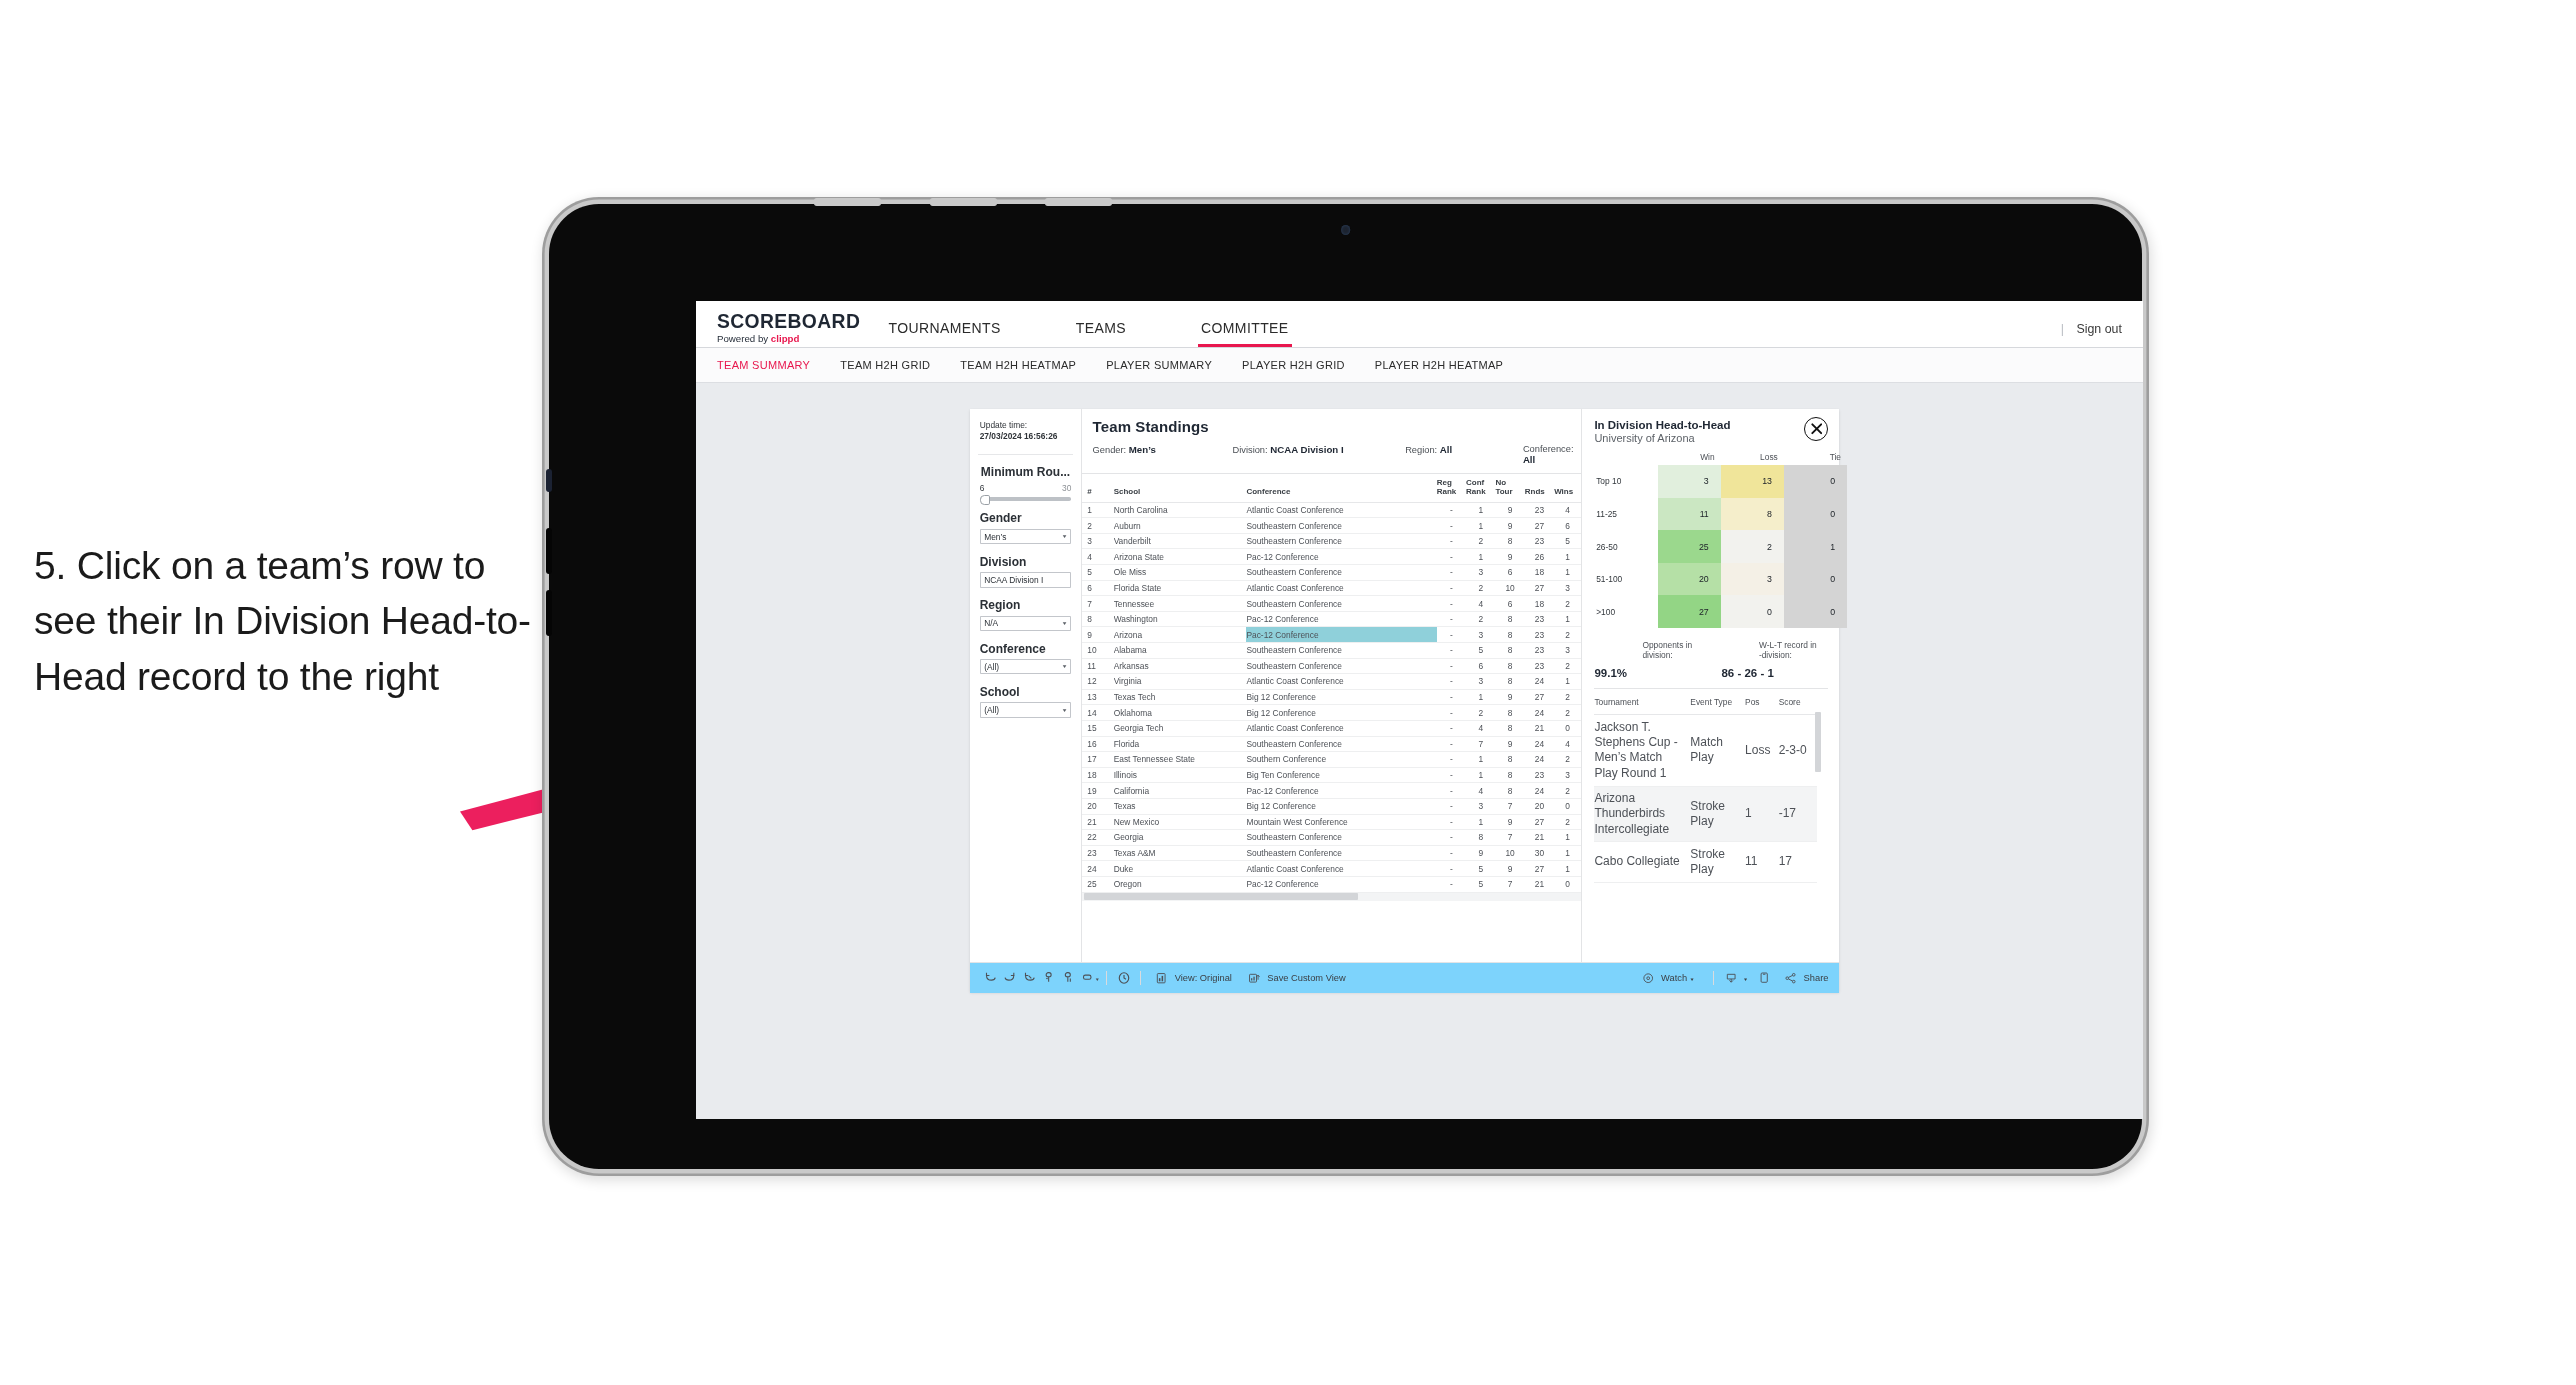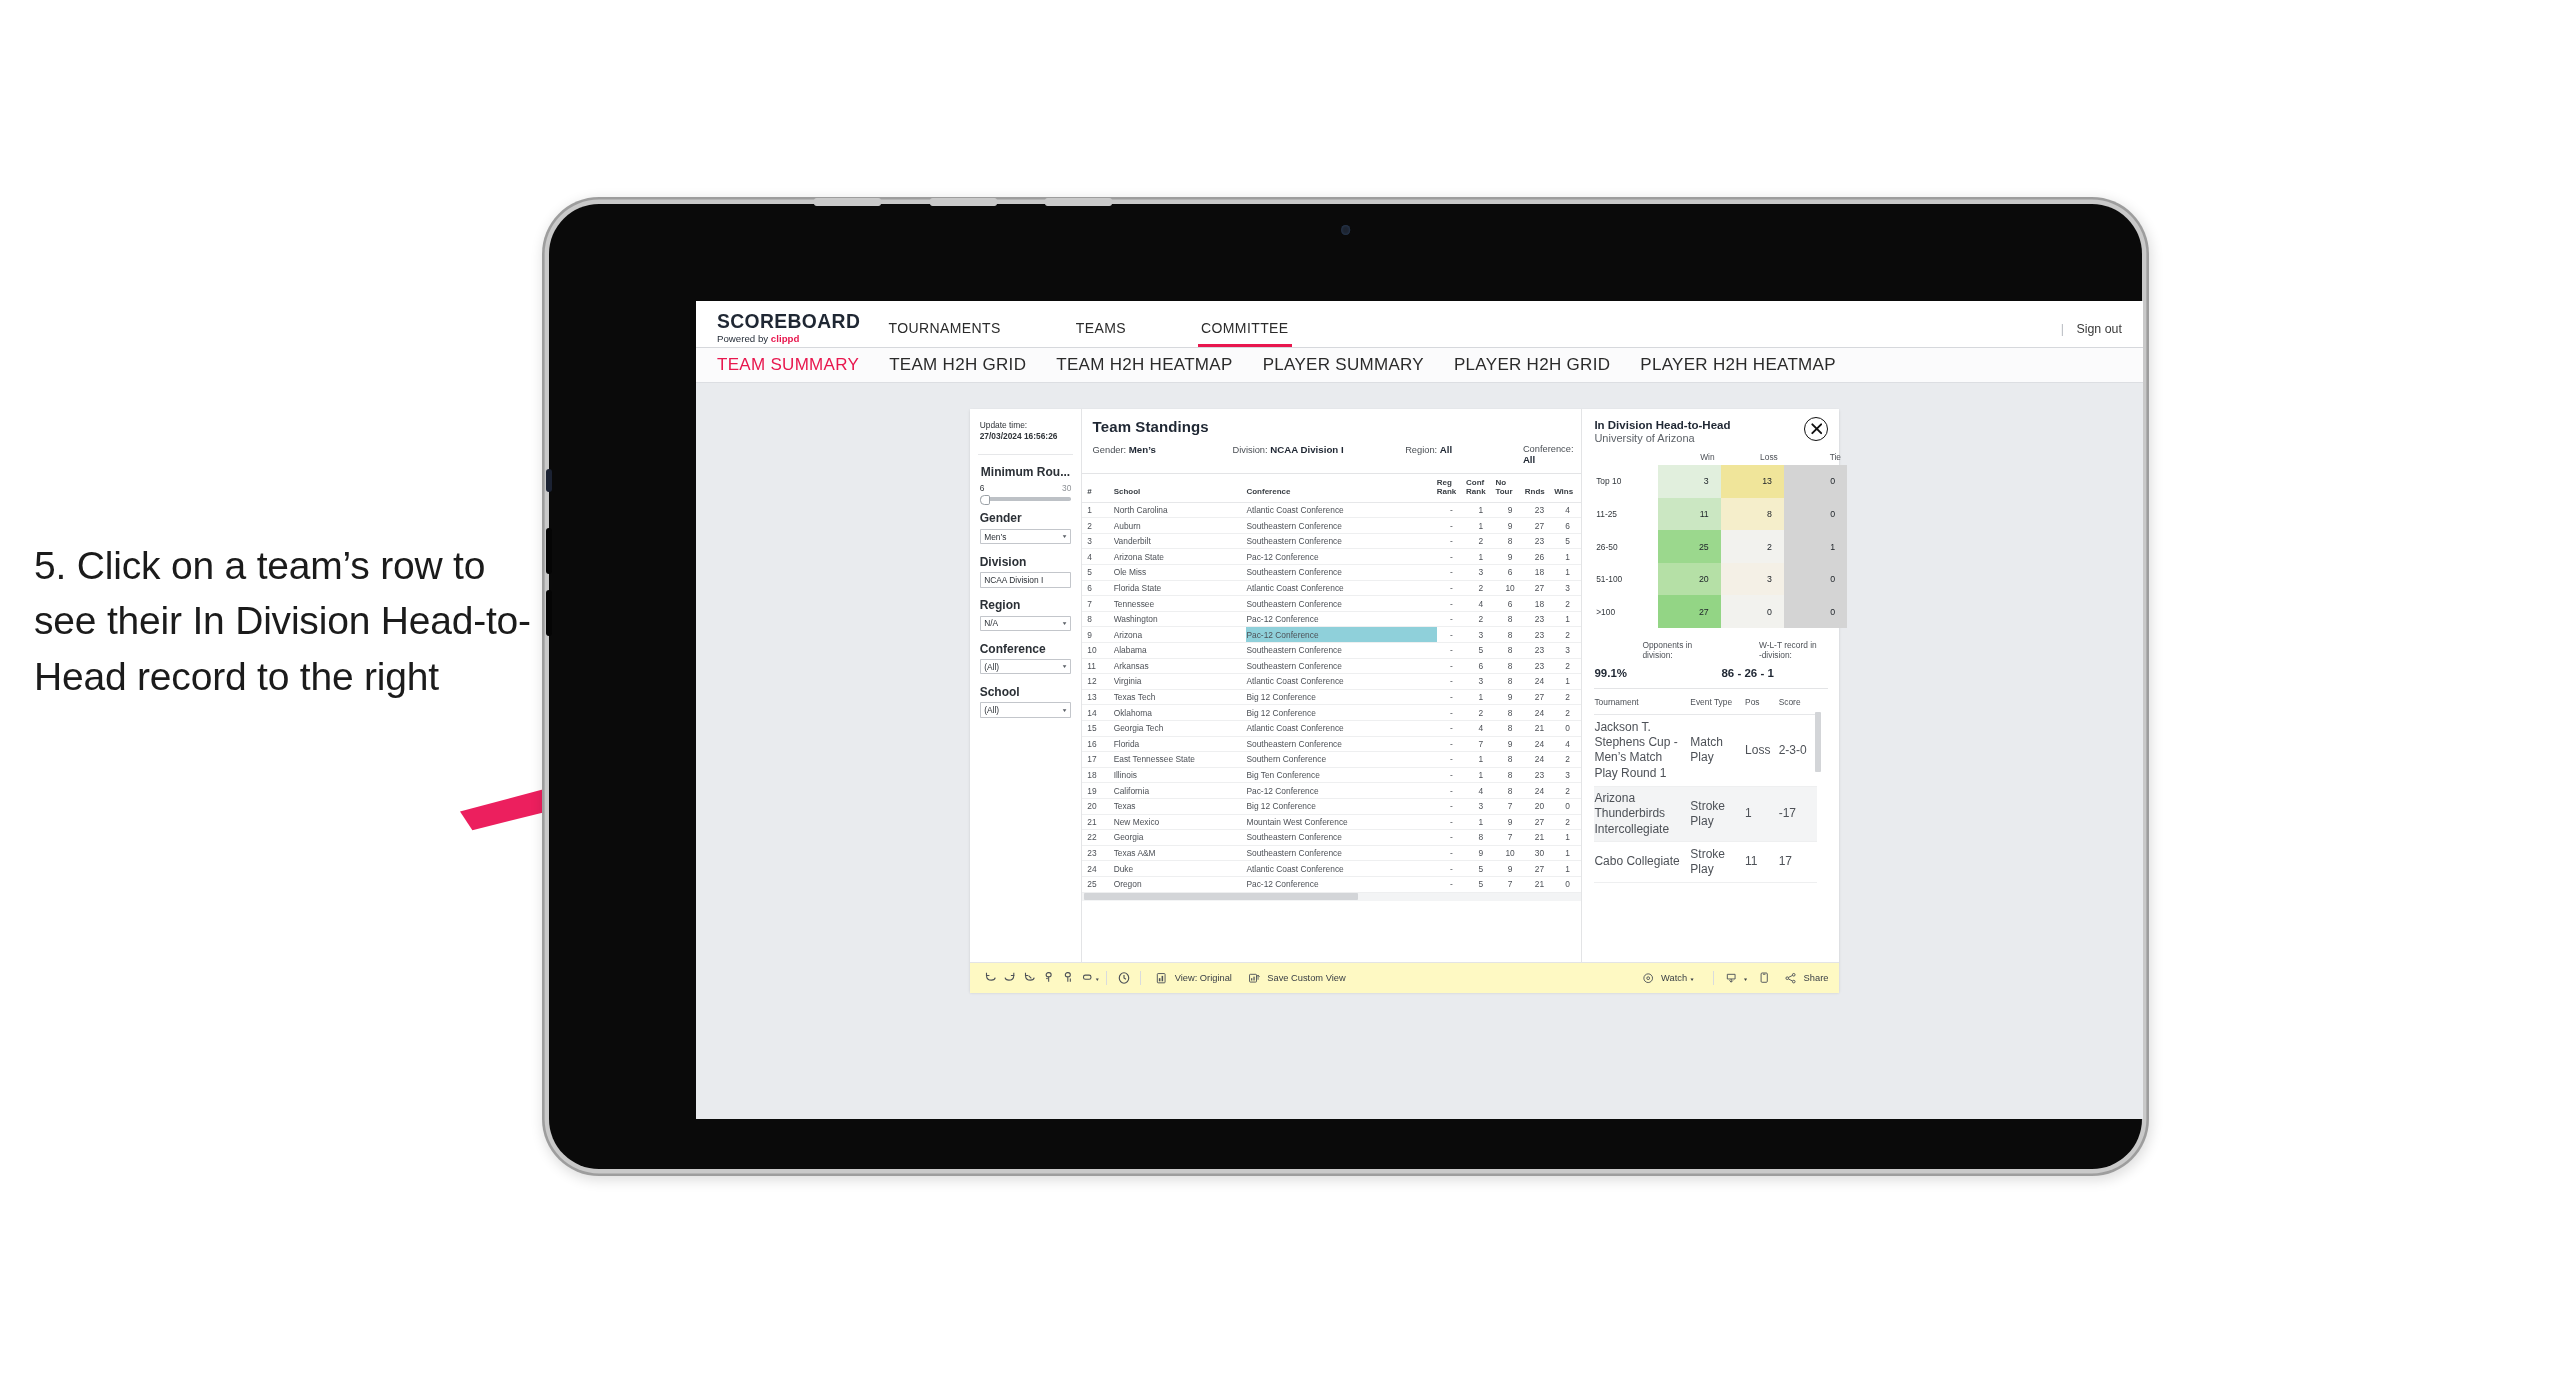--- a/index.html
+++ b/index.html
@@ -77,21 +77,21 @@
     position:absolute; right:21px; bottom:10.6px; font-size:12.4px; color:#3a3a3a;
   }
   #signout .bar{color:#b9bcc2; margin-right:12.4px;}
 
   
   #subbar{
     height:34px; background:#fbfbfc; border-bottom:0.9px solid #dcdee2;
     display:flex; align-items:center; padding-left:21px;
   }
   #subbar a{
-    font-size:17px; color:#2b2b2b; text-decoration:none; letter-spacing:0.3px;
+    font-size:11px; color:#2b2b2b; text-decoration:none; letter-spacing:0.3px;
     margin-right:30px;
     text-align:center;
   }
   #subbar a.active{color:#e8174e;}
 
   
   #viz{
     position:absolute; left:274px; top:108px; width:869px; height:584px;
     background:#ffffff; box-shadow:0 0.9px 2.7px rgba(0,0,0,0.12);
     display:flex; flex-direction:column;
@@ -204,21 +204,21 @@
   .t-pos{width:30px;}
   .t-score{width:35px;}
   #trn-wrap{position:relative; margin-top:0;}
   #trn-scroll{
     position:absolute; right:17.7px; top:23px; width:6.2px; height:60px;
     background:#d3d5d8; border-radius:0.9px;
   }
 
   
   #viz-toolbar{
-    height:30px; border-top:0.9px solid #e3e4e6; background:#fef9c3;
+    height:30px; border-top:0.9px solid #e3e4e6; background:#7dd3fc;
     display:flex; align-items:center; padding:0 10.6px; flex:none;
     font-size:9.3px; color:#3b4046;
   }
   #viz-toolbar .ico{
     width:19.5px; height:19.5px; display:flex; align-items:center; justify-content:center;
     color:#4d5157;
   }
   #viz-toolbar .ico svg{display:block;}
   #viz-toolbar .sep{width:0.9px; height:13.3px; background:#d9dbde; margin:0 7px;}
   #viz-toolbar .tbtn{display:flex; align-items:center; gap:3.5px; margin-right:12.4px;}

